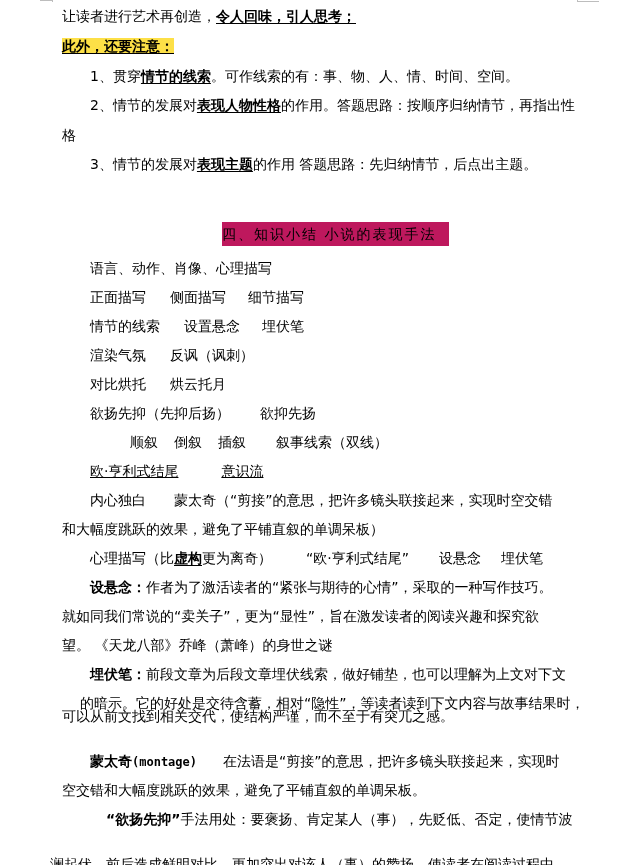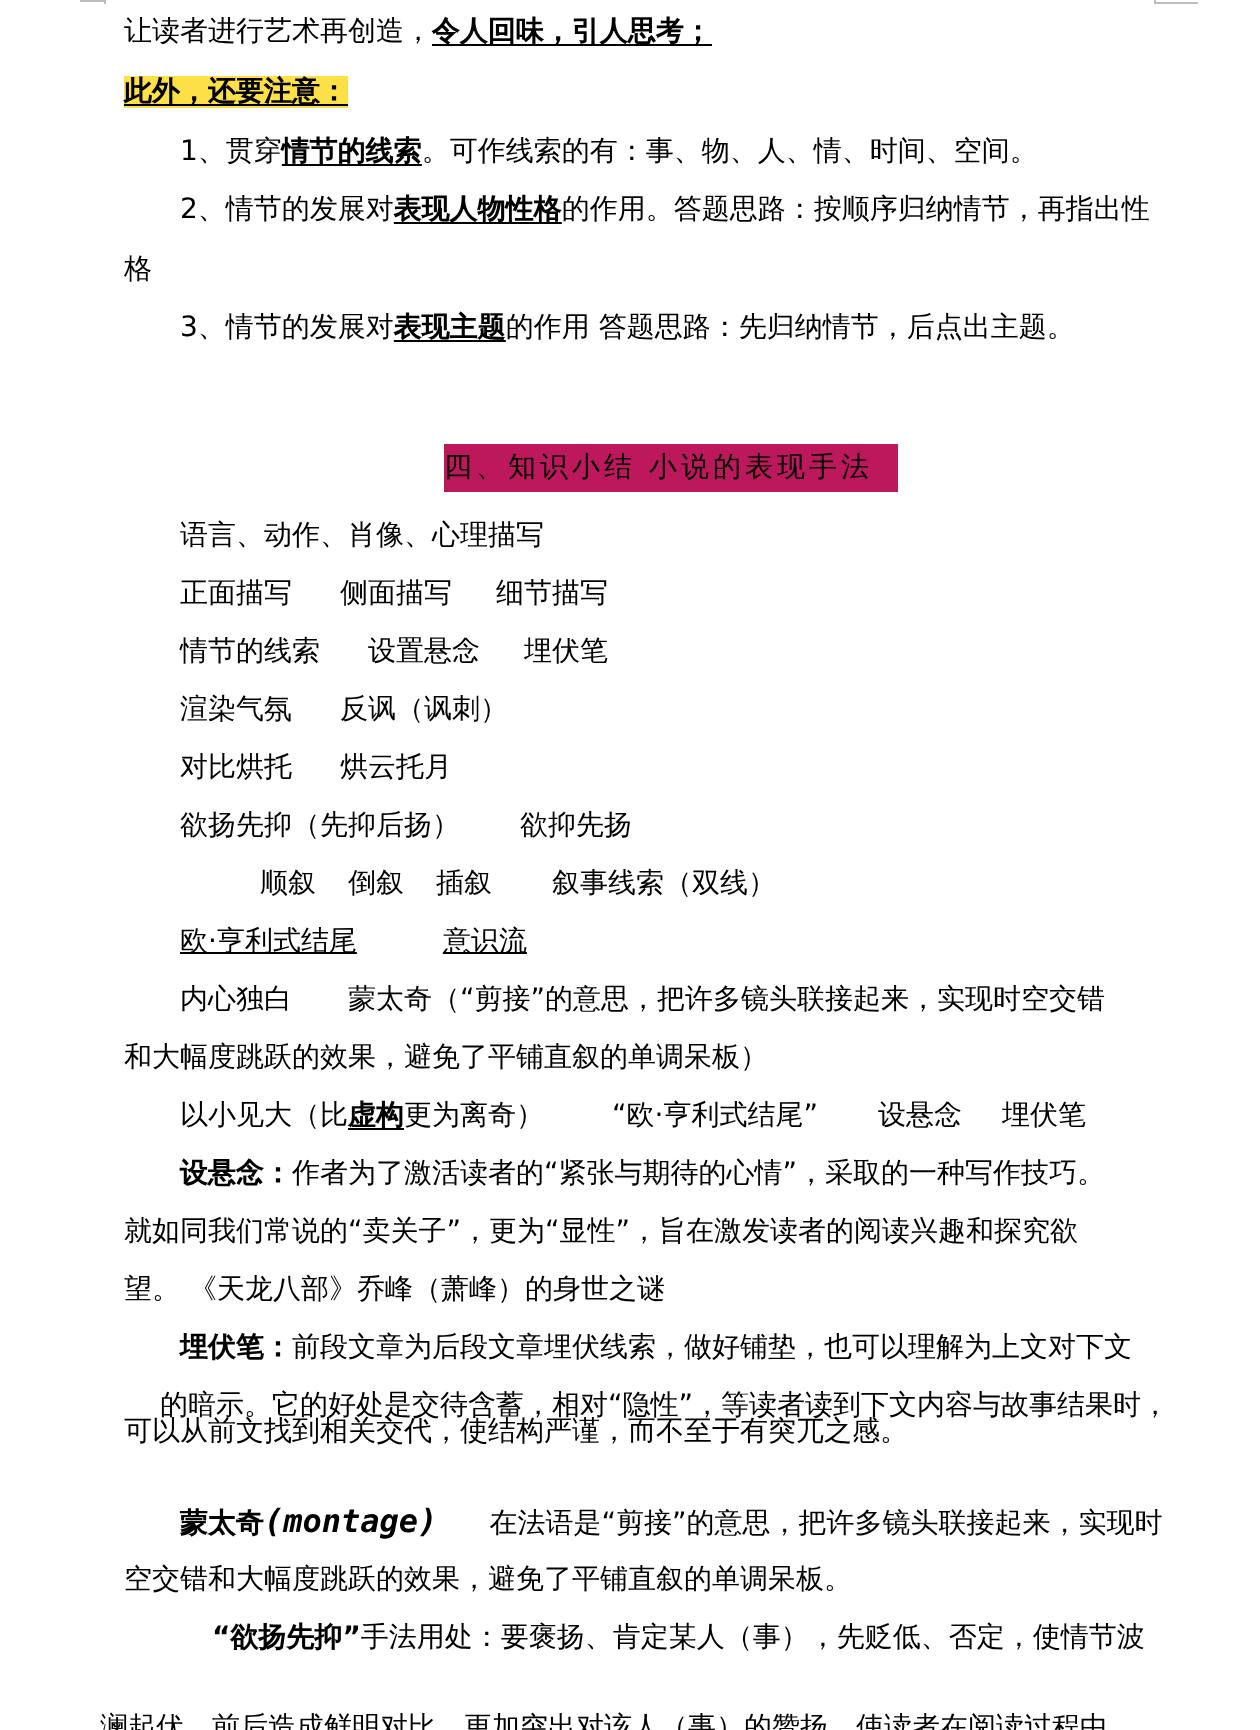--- a/index.html
+++ b/index.html
@@ -13,21 +13,21 @@
   .line { position: absolute; left: 0; white-space: nowrap; font-size: 14px; line-height: 20px; }
   .u { text-decoration: underline; text-underline-offset: 2px; font-weight: bold; }
   .hl { background: #fde047; }
   .b { font-weight: bold; }
   .heading {
     position: absolute; left: 222px; top: 222px; width: 227px; height: 24px;
     background: #be185d; color: #000; font-size: 14px; line-height: 24px;
     text-align: left; letter-spacing: 2px; white-space: nowrap;
   }
   .gap { display: inline-block; }
-  .mono { font-family: "DejaVu Sans Mono", "Liberation Mono", monospace; font-weight: bold; font-size: 16px; font-style: italic; }
+  .mono { font-family: "DejaVu Sans Mono", "Liberation Mono", monospace; font-weight: bold; font-size: 12px; }
 </style>
 </head>
 <body>
 
 <div class="corner-mark" style="left:40px;top:0;width:12px;height:1px;"></div>
 <div class="corner-mark" style="left:52px;top:0;width:1px;height:2px;"></div>
 <div class="corner-mark" style="left:577px;top:1px;width:22px;height:1px;"></div>
 <div class="corner-mark" style="left:577px;top:0;width:1px;height:2px;"></div>
 
 <div class="page">
@@ -83,21 +83,21 @@
   </div>
 
   <div class="line" style="left:90px;top:490px;">
     <span>内心独白</span><span class="gap" style="width:28px"></span><span>蒙太奇（“剪接”的意思，把许多镜头联接起来，实现时空交错</span>
   </div>
   <div class="line" style="left:62px;top:519px;">
     <span>和大幅度跳跃的效果，避免了平铺直叙的单调呆板）</span>
   </div>
 
   <div class="line" style="left:90px;top:548px;">
-    <span>以小见大（比</span><span class="u">虚构</span><span>更为离奇）</span><span class="gap" style="width:34px"></span><span>“欧·亨利式结尾”</span><span class="gap" style="width:30px"></span><span>设悬念</span><span class="gap" style="width:20px"></span><span>埋伏笔</span>
+    <span>心理描写（比</span><span class="u">虚构</span><span>更为离奇）</span><span class="gap" style="width:34px"></span><span>“欧·亨利式结尾”</span><span class="gap" style="width:30px"></span><span>设悬念</span><span class="gap" style="width:20px"></span><span>埋伏笔</span>
   </div>
 
   <div class="line" style="left:90px;top:577px;">
     <span class="b">设悬念：</span><span>作者为了激活读者的“紧张与期待的心情”，采取的一种写作技巧。</span>
   </div>
   <div class="line" style="left:62px;top:606px;">
     <span>就如同我们常说的“卖关子”，更为“显性”，旨在激发读者的阅读兴趣和探究欲</span>
   </div>
   <div class="line" style="left:62px;top:635px;">
     <span>望。   《天龙八部》乔峰（萧峰）的身世之谜</span>

